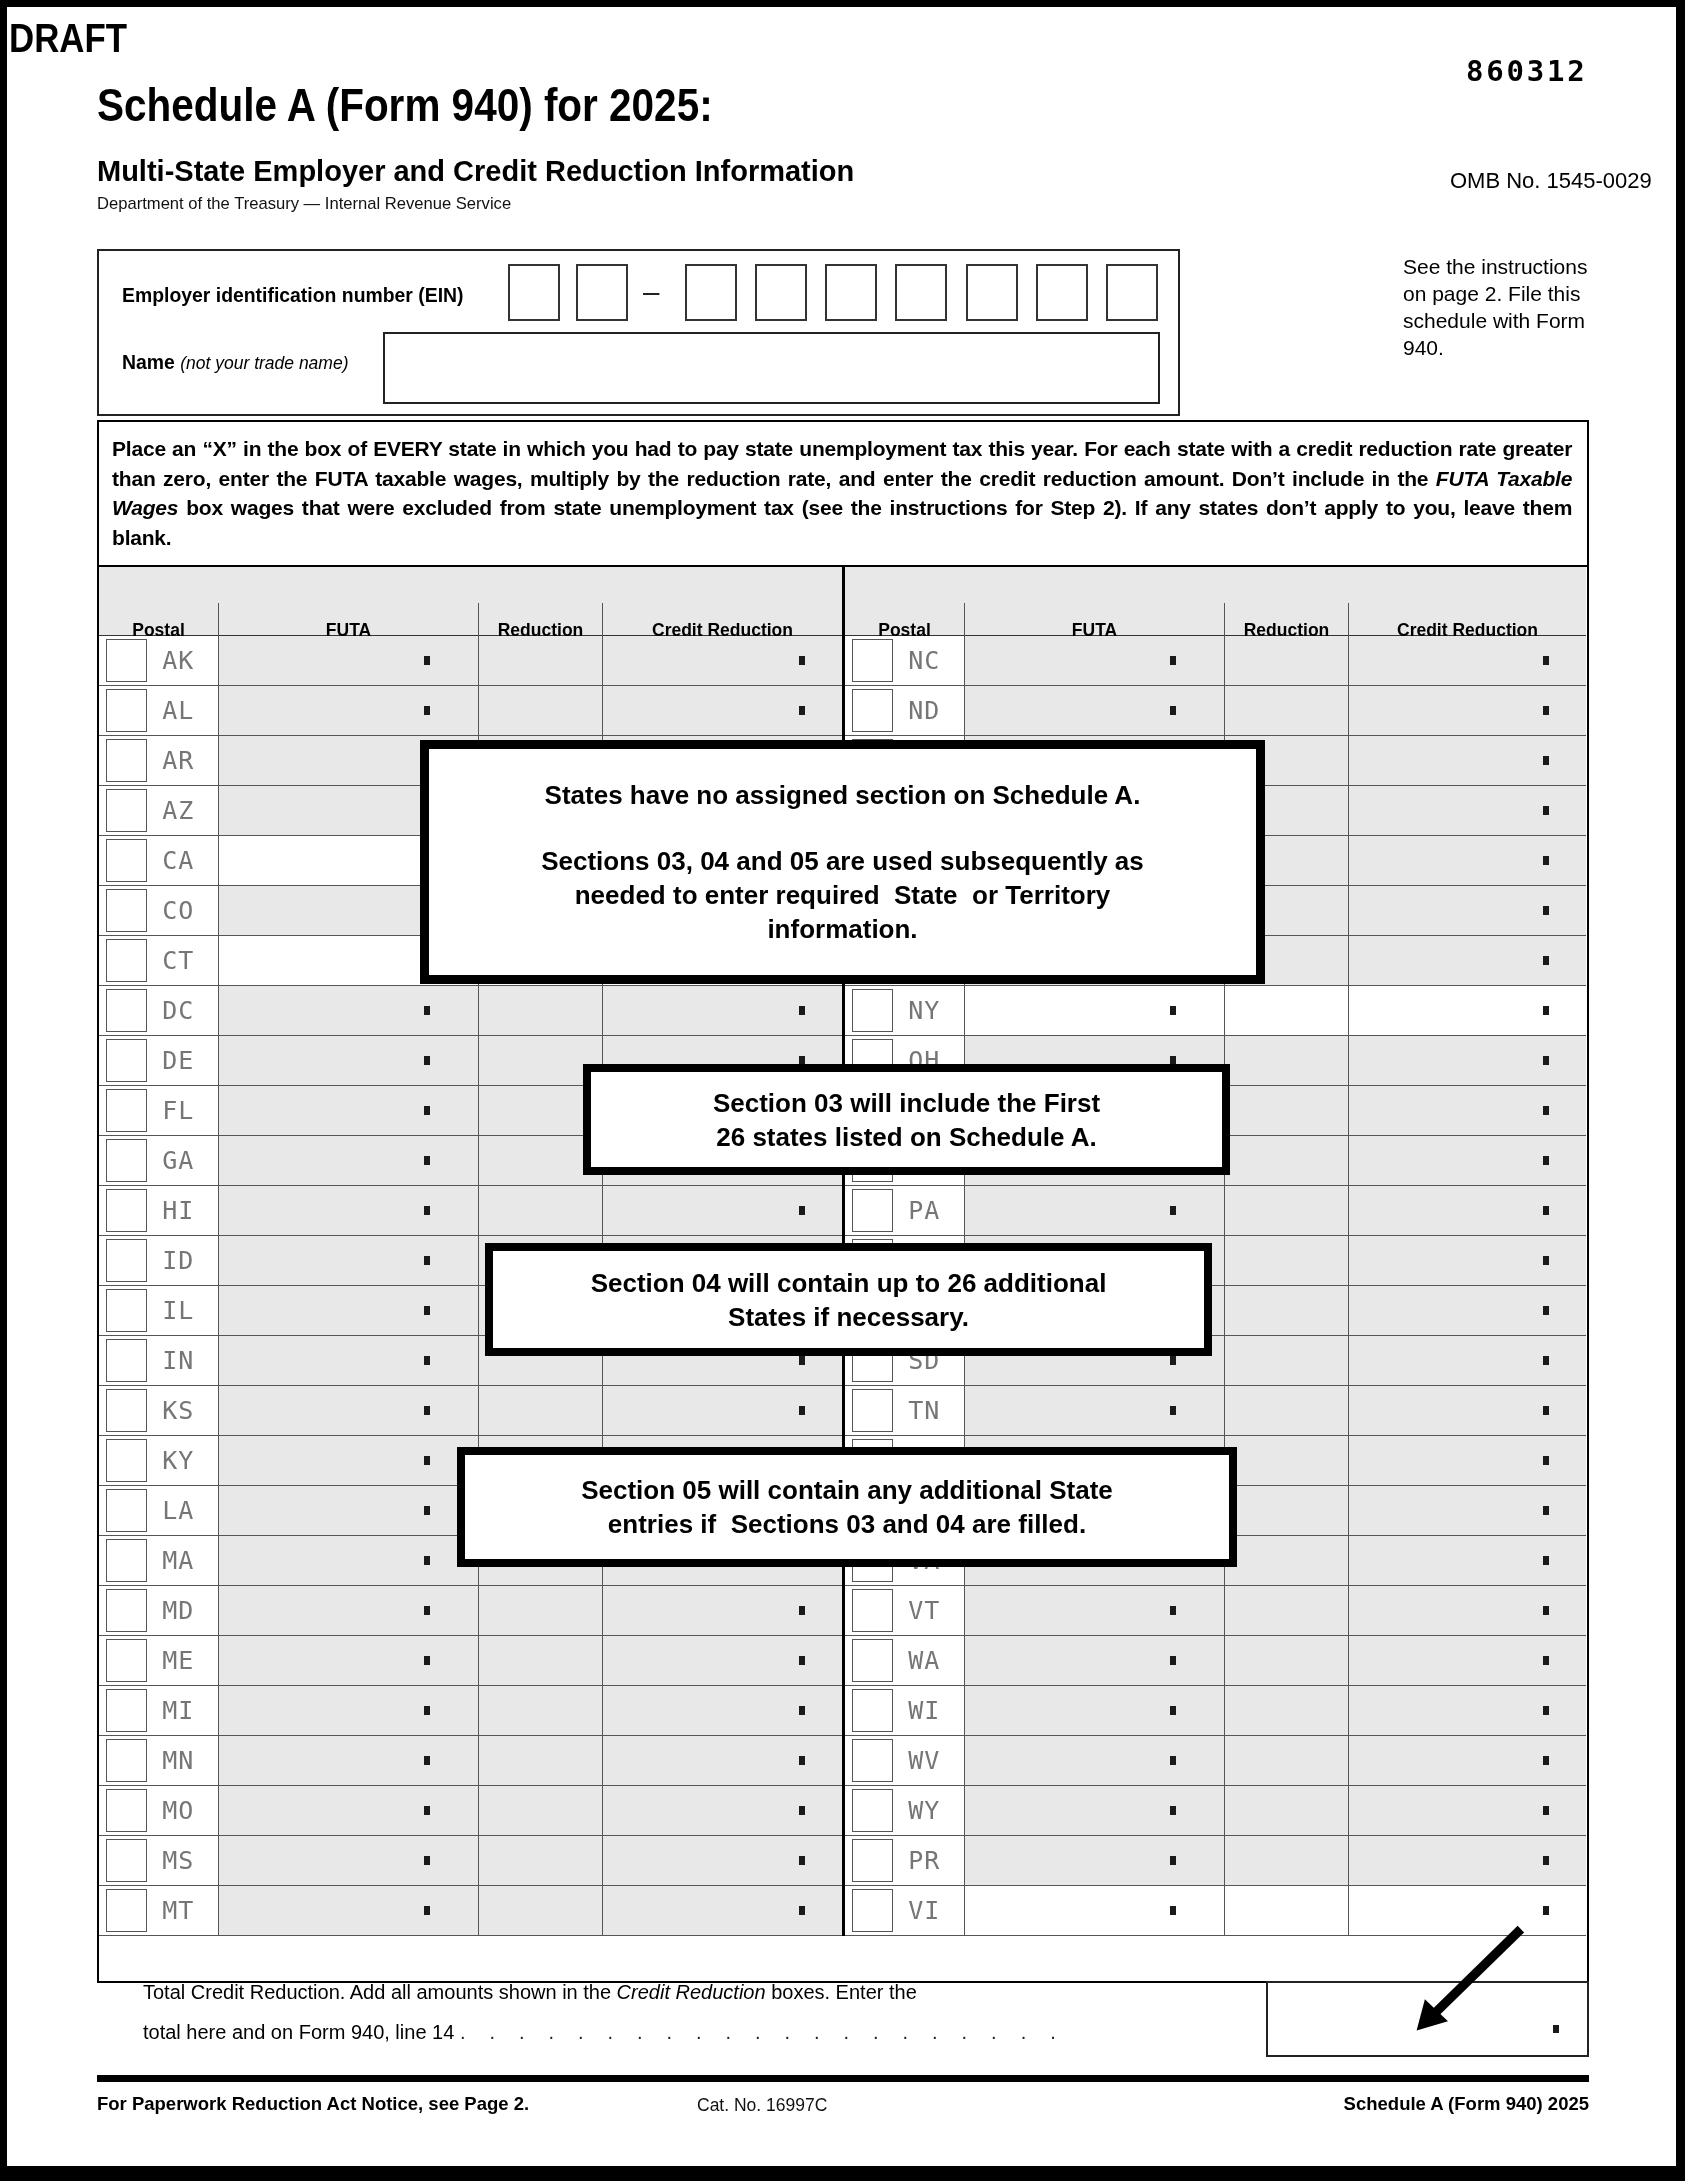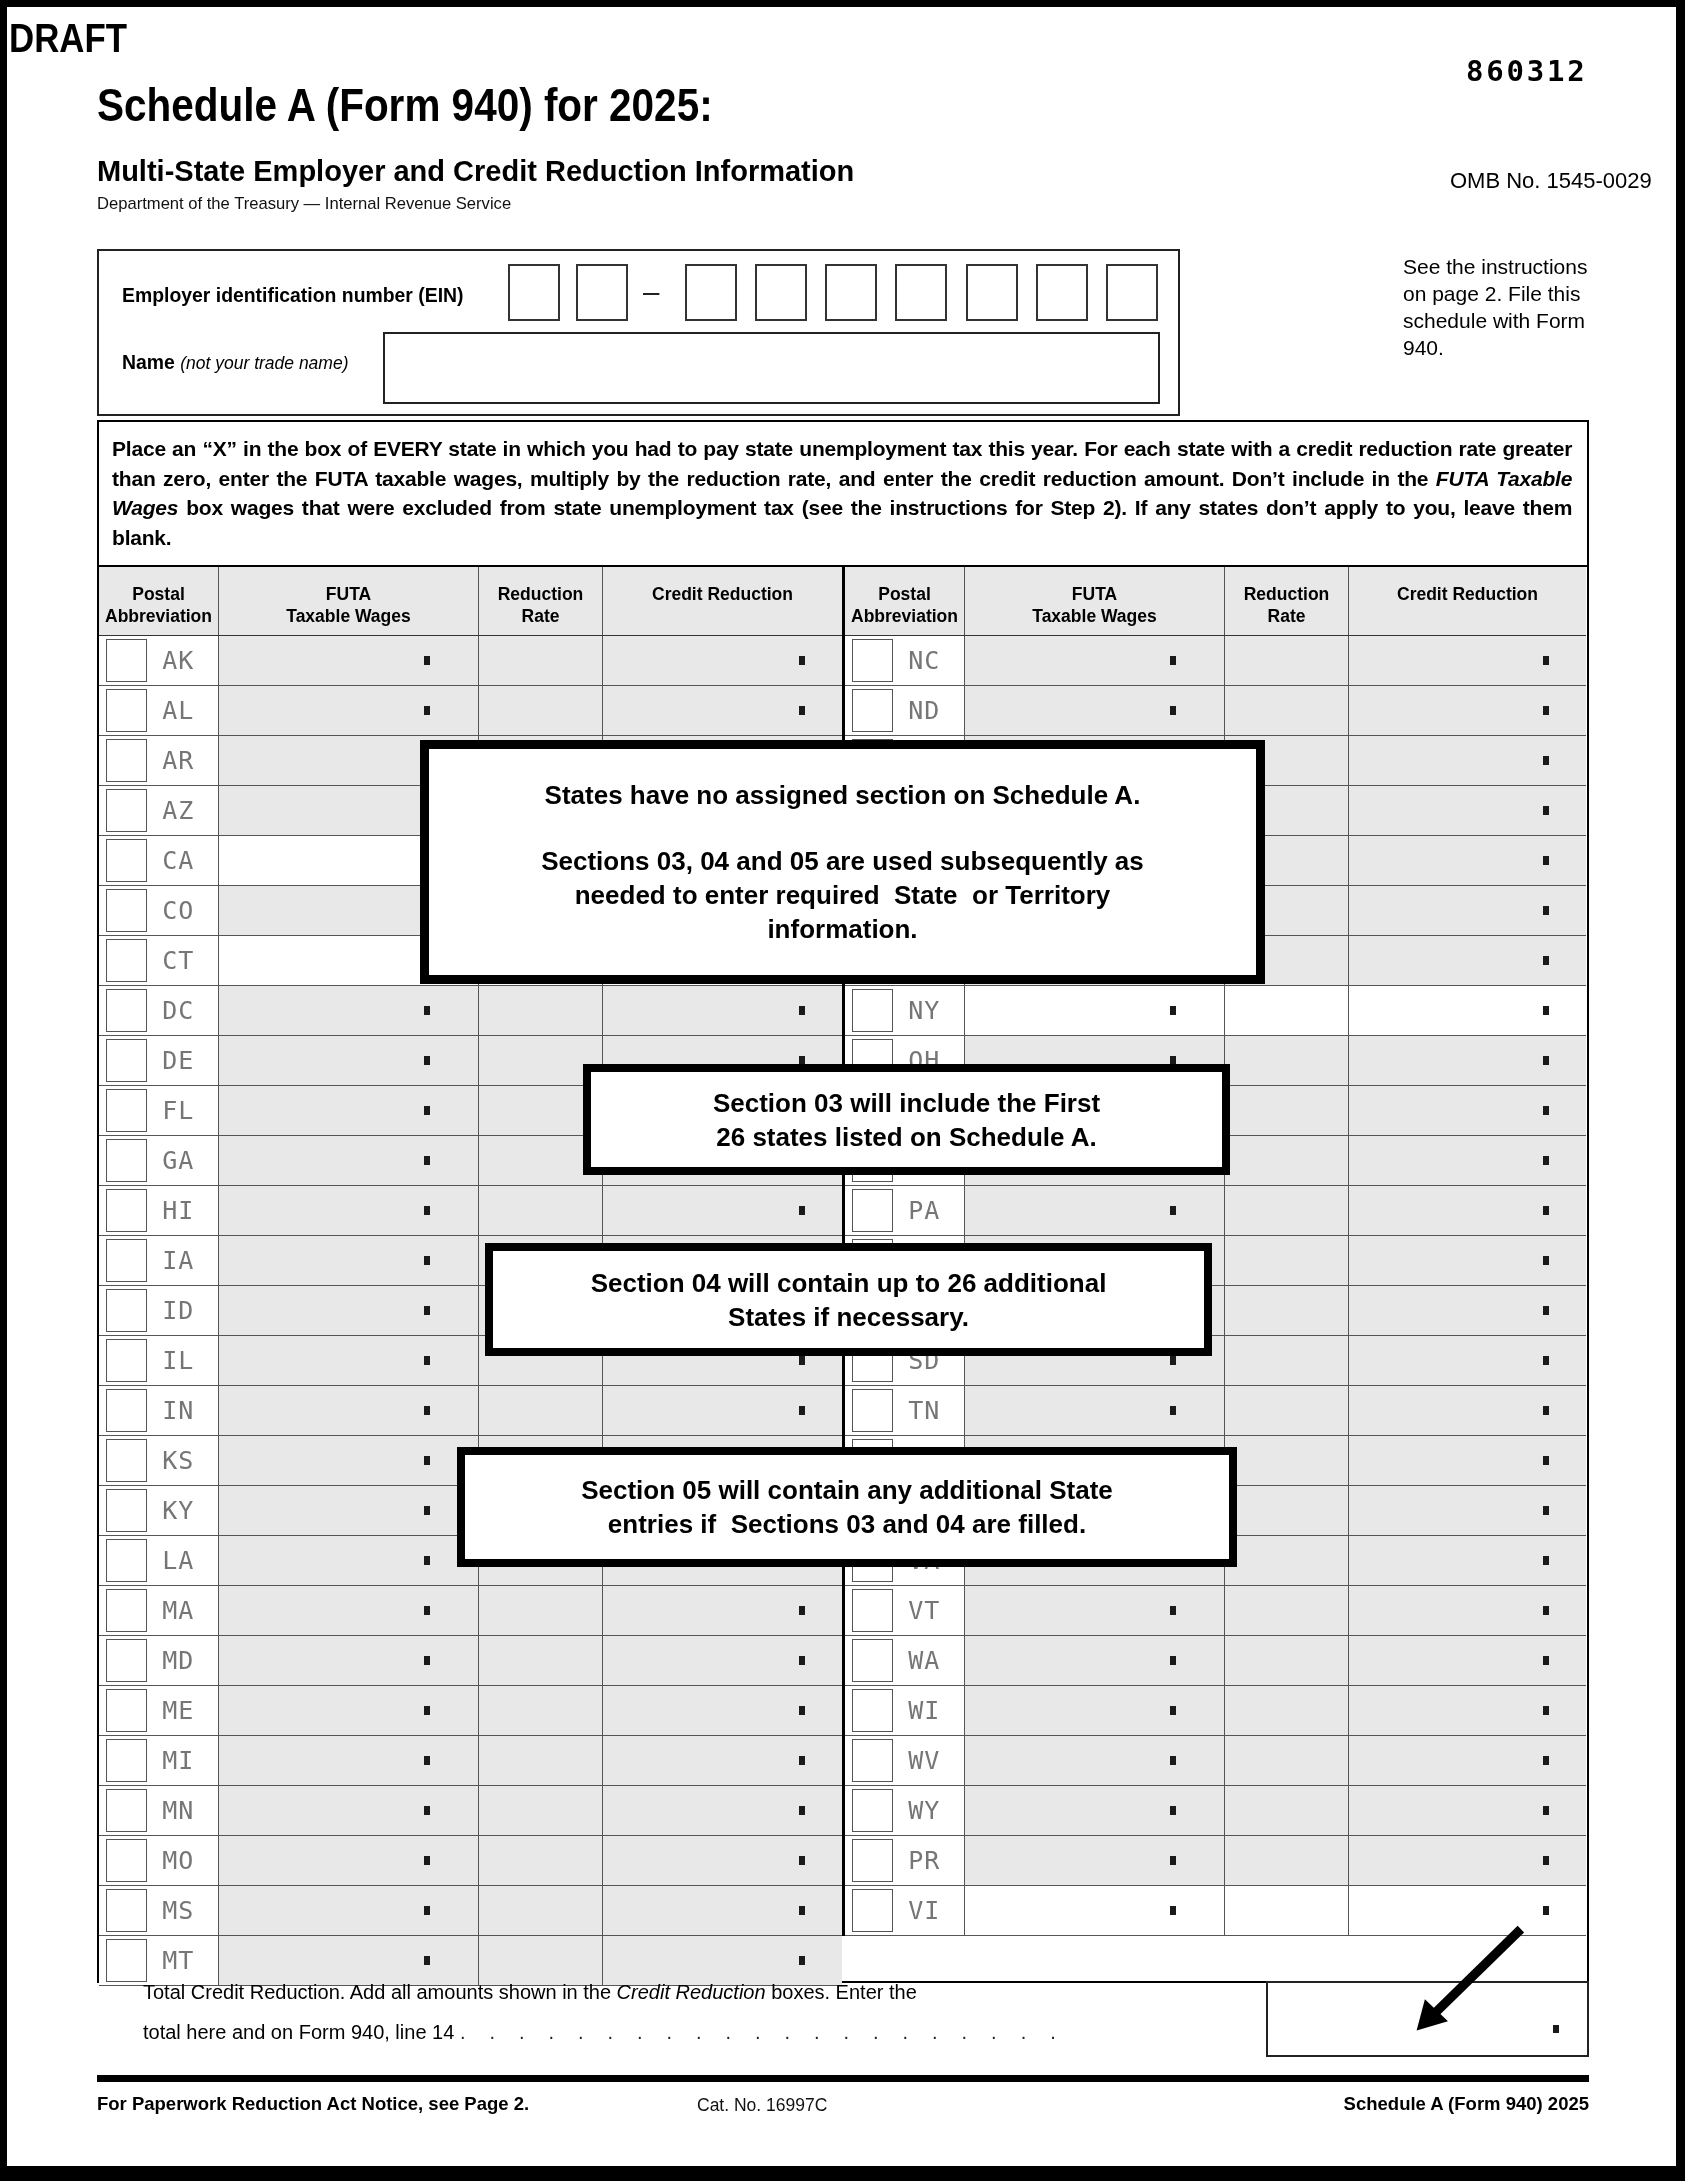--- a/index.html
+++ b/index.html
@@ -28,21 +28,21 @@
   .main-box{left:97px;top:420px;width:1492px;height:1563px;border:2.8px solid #000;box-sizing:border-box;background:#fff;}
   .instructions{position:absolute;left:0;top:0;width:100%;height:145px;box-sizing:border-box;border-bottom:2.8px solid #000;
                 padding:12px 14.8px 0 13px;font-size:21px;font-weight:bold;line-height:29.5px;text-align:justify;letter-spacing:-0.2px;}
   .instructions .it{font-style:italic;}
 
   .half{position:absolute;top:145px;}
   .half.left{left:0;width:743px;}
   .half.right{left:743px;width:744px;border-left:3.7px solid #000;box-sizing:border-box;}
   .hrow{height:69px;display:grid;grid-template-columns:120px 260px 124px 1fr;background:#e8e8e8;border-bottom:1.8px solid #333;box-sizing:border-box;}
   .hcell{border-right:0.9px solid #555;display:flex;flex-direction:column;align-items:center;padding-top:16px;
-         font-size:17.5px;font-weight:bold;line-height:22px;text-align:center;box-sizing:border-box;}
+         font-size:17.5px;font-weight:bold;line-height:22px;text-align:center;box-sizing:border-box;margin-top:36px;}
   .hcell:last-child{border-right:none;}
   .row{height:50px;display:grid;grid-template-columns:120px 260px 124px 1fr;border-bottom:0.9px solid #555;box-sizing:border-box;}
   .c{border-right:0.9px solid #555;box-sizing:border-box;display:flex;align-items:center;}
   .c-postal{background:#fff;}
   .c-futa,.c-rate,.c-credit{background:#e8e8e8;}
   .row.white .c-futa,.row.white .c-rate,.row.white .c-credit{background:#fff;}
   .c-credit{border-right:none;}
   .c-futa{justify-content:flex-end;padding-right:48px;}
   .c-credit{justify-content:flex-end;padding-right:37px;}
   .chk{width:41px;height:43px;border:1.8px solid #555;background:#fff;margin-left:7.4px;box-sizing:border-box;flex:none;}
@@ -282,33 +282,20 @@
             <span class="dot"></span>
           </div>
           <div class="c c-rate"></div>
           <div class="c c-credit">
             <span class="dot"></span>
           </div>
         </div>
         <div class="row">
           <div class="c c-postal">
             <div class="chk"></div>
-            <span class="ab">IA</span>
-          </div>
-          <div class="c c-futa">
-            <span class="dot"></span>
-          </div>
-          <div class="c c-rate"></div>
-          <div class="c c-credit">
-            <span class="dot"></span>
-          </div>
-        </div>
-        <div class="row">
-          <div class="c c-postal">
-            <div class="chk"></div>
             <span class="ab">ID</span>
           </div>
           <div class="c c-futa">
             <span class="dot"></span>
           </div>
           <div class="c c-rate"></div>
           <div class="c c-credit">
             <span class="dot"></span>
           </div>
         </div>

